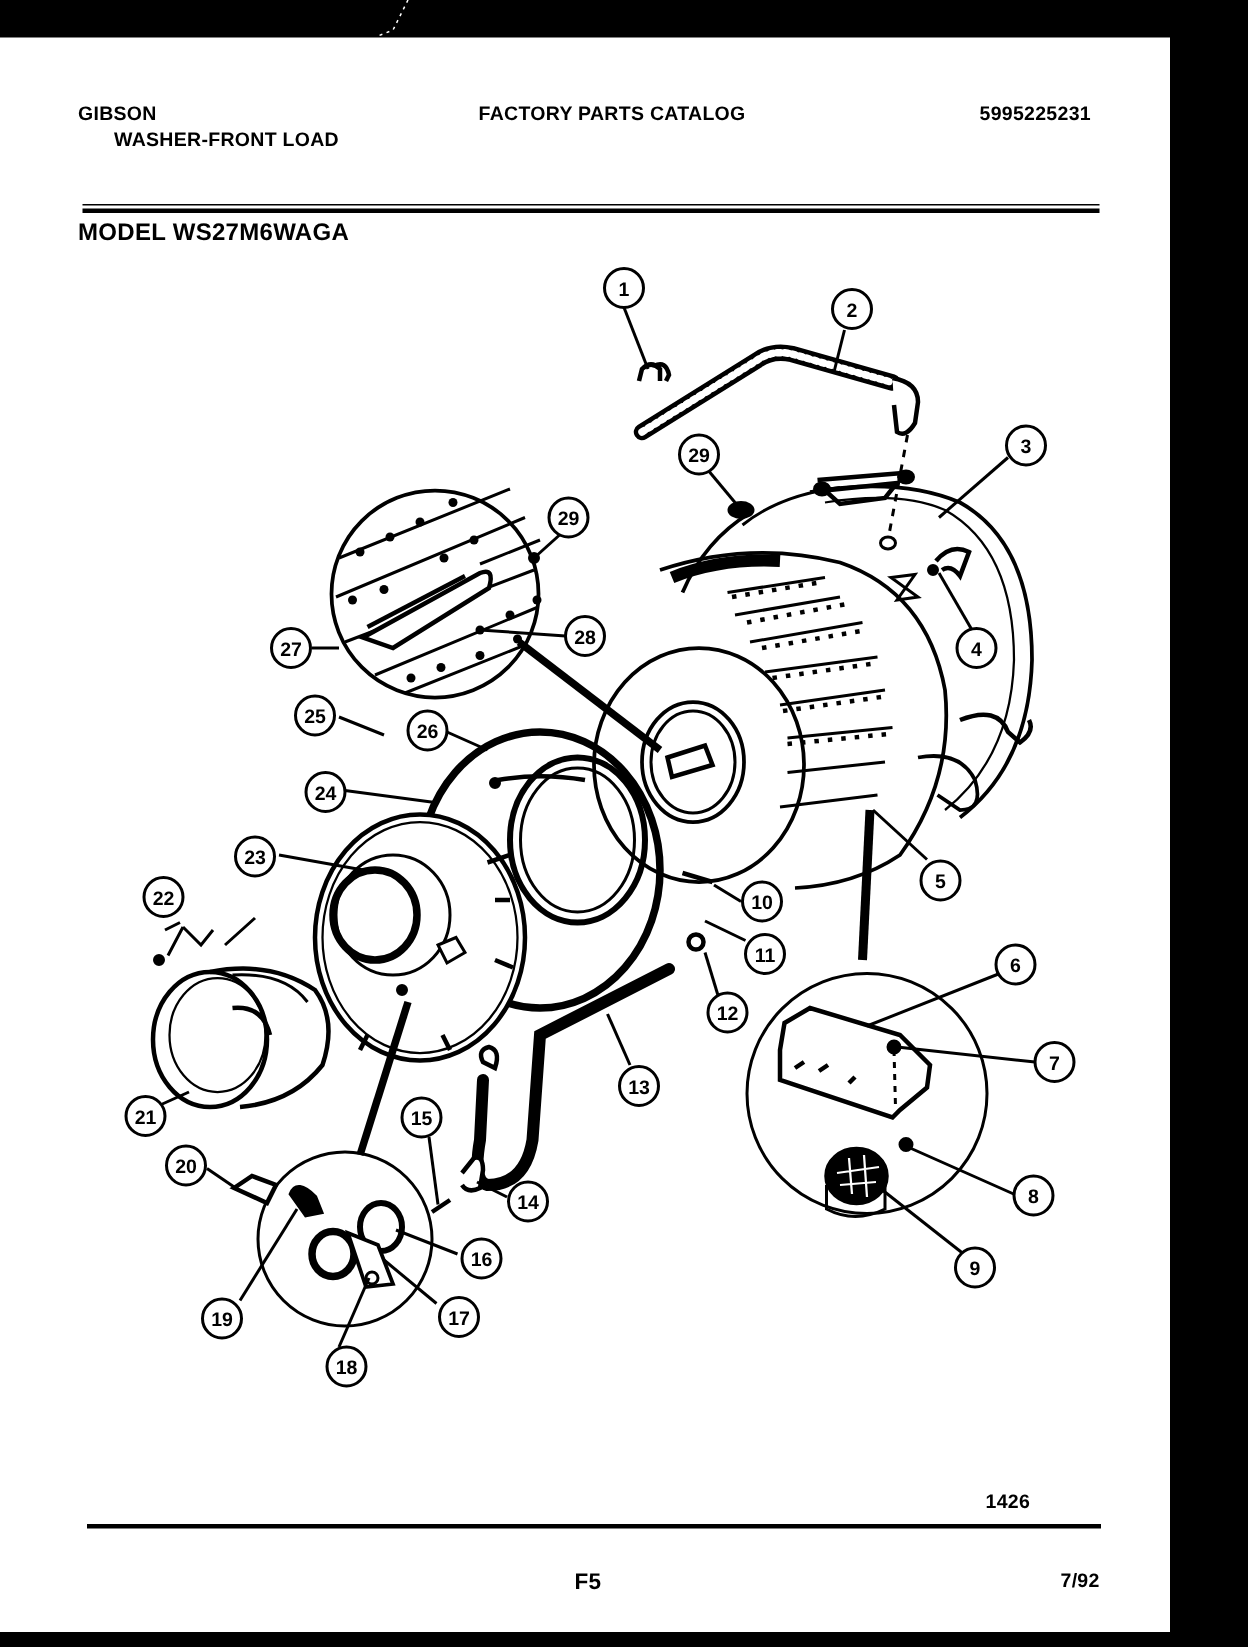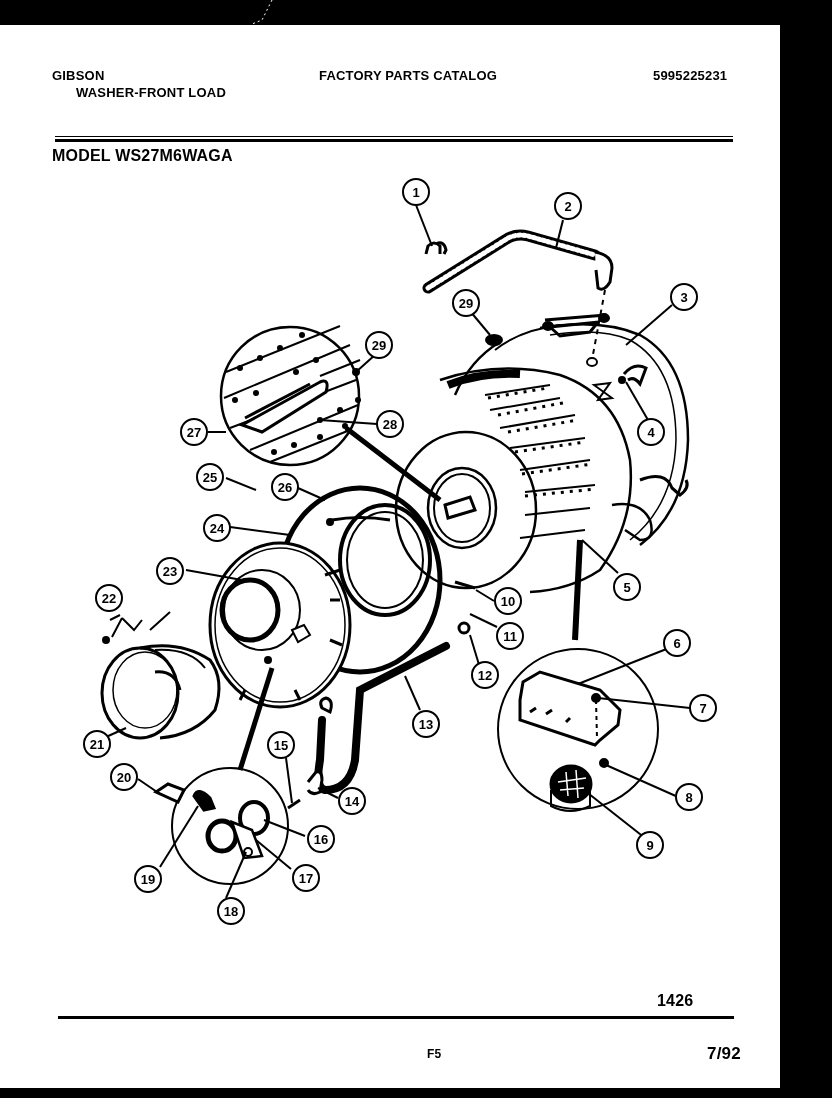--- a/index.html
+++ b/index.html
@@ -17,24 +17,24 @@
   <div class="hdr" style="left:52px;top:43px;">GIBSON</div>
   <div class="hdr" style="left:52px;top:60px;margin-left:24px;">WASHER-FRONT LOAD</div>
   <div class="hdr" style="left:284px;top:43px;margin-left:35px;">FACTORY PARTS CATALOG</div>
   <div class="hdr" style="left:653px;top:43px;text-align:center;">5995225231</div>
 
   <div class="rule" style="left:55px;top:111px;width:678px;height:1px;"></div>
   <div class="rule" style="left:55px;top:114px;width:678px;height:3px;"></div>
 
   <div class="hdr" style="left:52px;top:123px;font-size:16px;">MODEL WS27M6WAGA</div>
 
-  <div class="hdr" style="left:657px;top:968px;font-size:16px;">1426</div>
+  <div class="hdr" style="left:657px;top:968px;font-size:13px;">1426</div>
   <div class="rule" style="left:58px;top:991px;width:676px;height:3px;"></div>
-  <div class="hdr" style="left:383px;top:1022px;font-size:12px;margin-left:44px;">F5</div>
-  <div class="hdr" style="left:707px;top:1021px;font-size:17px;">7/92</div>
+  <div class="hdr" style="left:383px;top:1022px;font-size:15px;">F5</div>
+  <div class="hdr" style="left:707px;top:1021px;font-size:13px;">7/92</div>
 </div>
 
 <svg class="diagram" width="832" height="1098" viewBox="0 0 832 1098" fill="none" stroke="#000" stroke-width="2">
 
   <path d="M272 0 L262 20 L252 24" stroke="#fff" stroke-width="1" stroke-dasharray="2 3"></path>
 
   <g>
     <path d="M428 288 L505 240 Q515 233 528 236 L595 255" stroke-width="11" stroke-linecap="round"></path>
     <path d="M428 288 L505 240 Q515 233 528 236 L595 255" stroke="#fff" stroke-width="5" stroke-dasharray="2 3" stroke-linecap="round"></path>
     <path d="M595 252 Q612 255 612 268 L610 282 Q604 292 598 288 L596 270" stroke-width="3" fill="#fff"></path>

